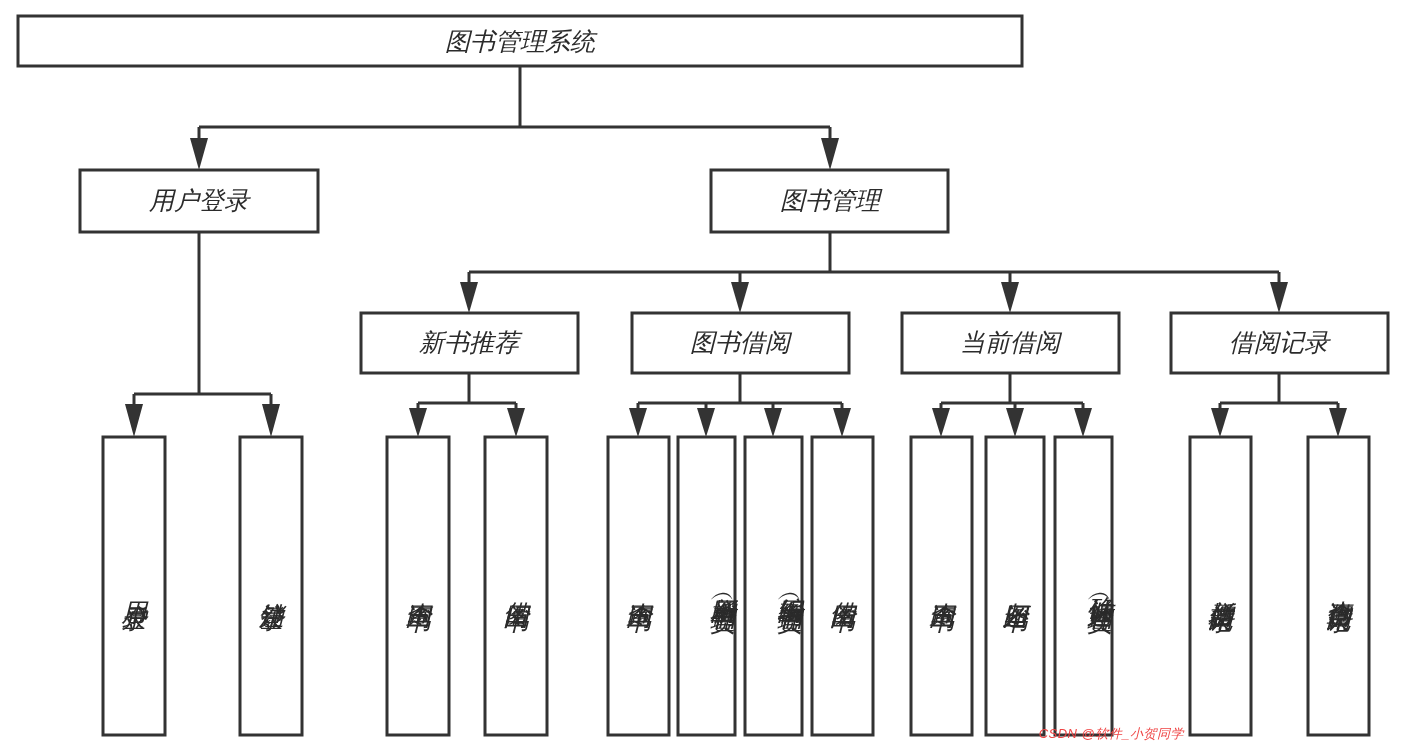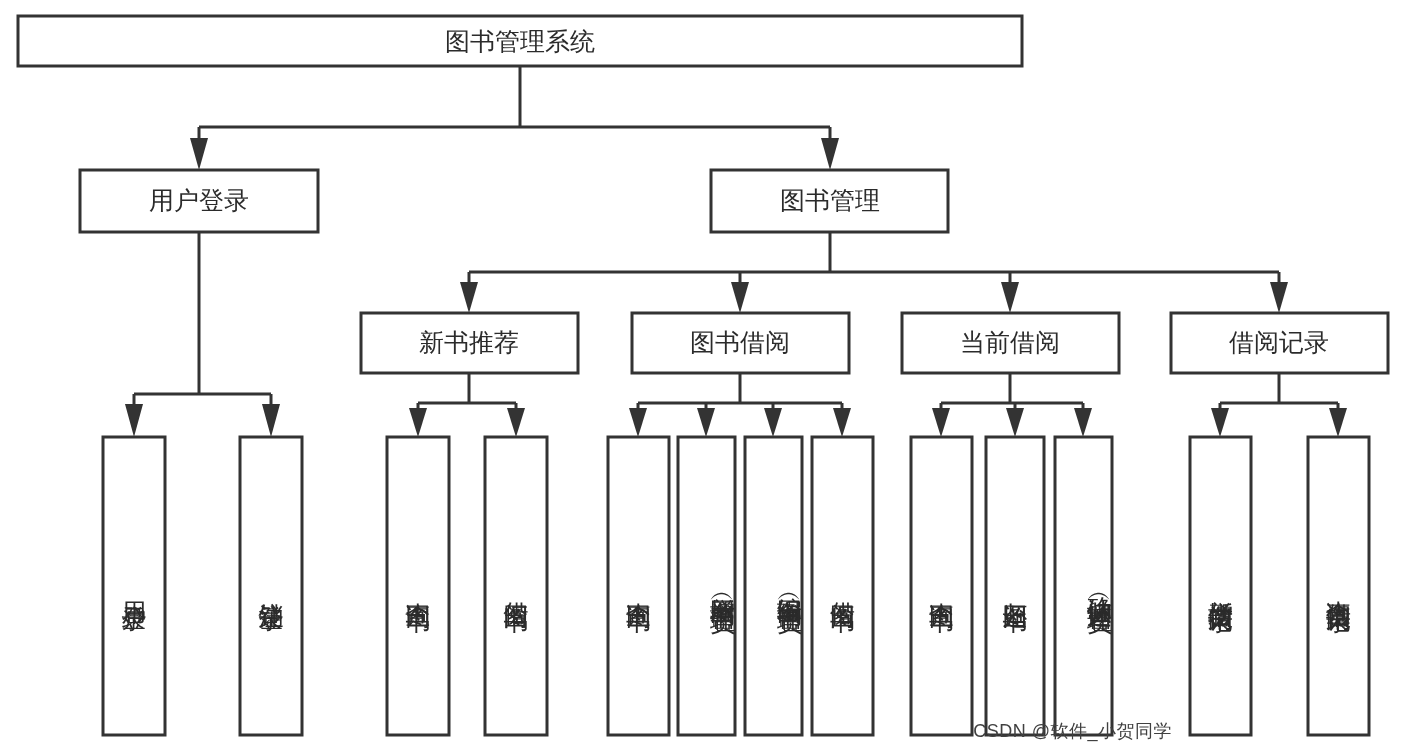--- a/index.html
+++ b/index.html
@@ -12,20 +12,21 @@
     height: 747px;
     font-family: "Liberation Sans", "DejaVu Sans", sans-serif;
     overflow: hidden;
     position: relative;
   }
   #diagram-root {
     position: relative;
     width: 1188px;
     height: 747px;
     background: #ffffff;
+    font-style: italic;
   }
   svg.diagram-canvas {
     position: absolute;
     left: 0;
     top: 0;
     width: 1405px;
     height: 747px;
     display: block;
   }
   .node-box {
@@ -58,25 +59,25 @@
     writing-mode: vertical-rl;
     text-orientation: upright;
     letter-spacing: 2px;
     line-height: 1;
     white-space: nowrap;
     user-select: none;
     pointer-events: none;
   }
   .watermark {
     position: absolute;
-    right: 16px;
+    right: 4px;
     bottom: 4px;
     font-family: "Liberation Sans", "DejaVu Sans", sans-serif;
-    font-size: 18px;
-    color: #404040;
+    font-size: 13px;
+    color: #ef4444;
     letter-spacing: 0.5px;
     white-space: nowrap;
   }
 </style>
 </head>
 <body>
 
 <div id="diagram-root">
 
   <svg class="diagram-canvas" viewBox="0 0 1405 747" xmlns="http://www.w3.org/2000/svg">

